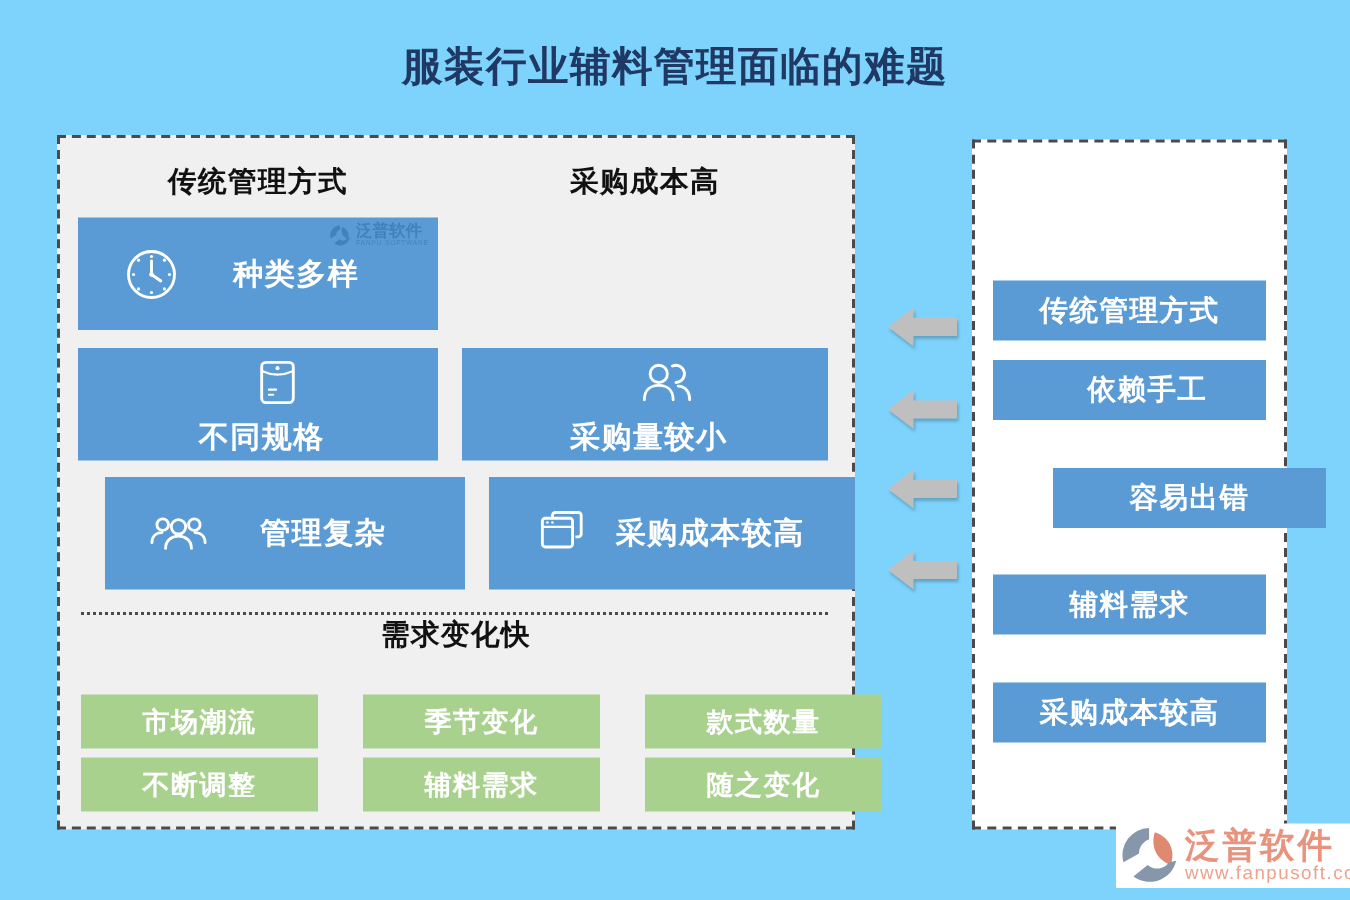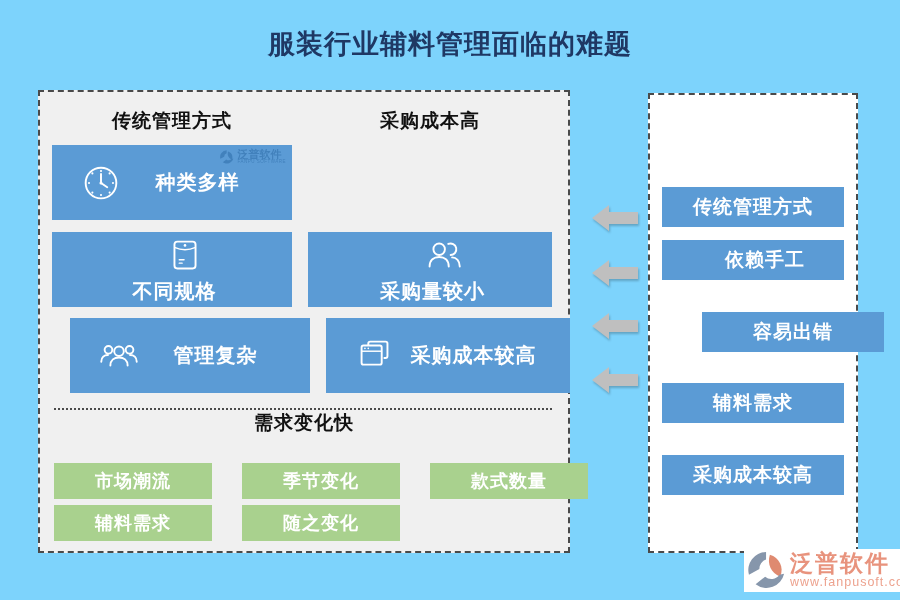--- a/index.html
+++ b/index.html
@@ -286,20 +286,21 @@
     </div>
 
     <div class="dotted-sep"></div>
 
     <div class="demand-header">需求变化快</div>
 
     <div class="green-grid">
       <div class="green-box">市场潮流</div>
       <div class="green-box">季节变化</div>
       <div class="green-box">款式数量</div>
+      <div class="green-box">不断调整</div>
       <div class="green-box">辅料需求</div>
       <div class="green-box">随之变化</div>
     </div>
   </div>
 
   <svg class="arrow ar1" viewBox="0 0 46 30">
     <polygon points="0,15 17,2 17,9 46,9 46,21 17,21 17,28" fill="#BFBFBF"></polygon>
   </svg>
   <svg class="arrow ar2" viewBox="0 0 46 30">
     <polygon points="0,15 17,2 17,9 46,9 46,21 17,21 17,28" fill="#BFBFBF"></polygon>

